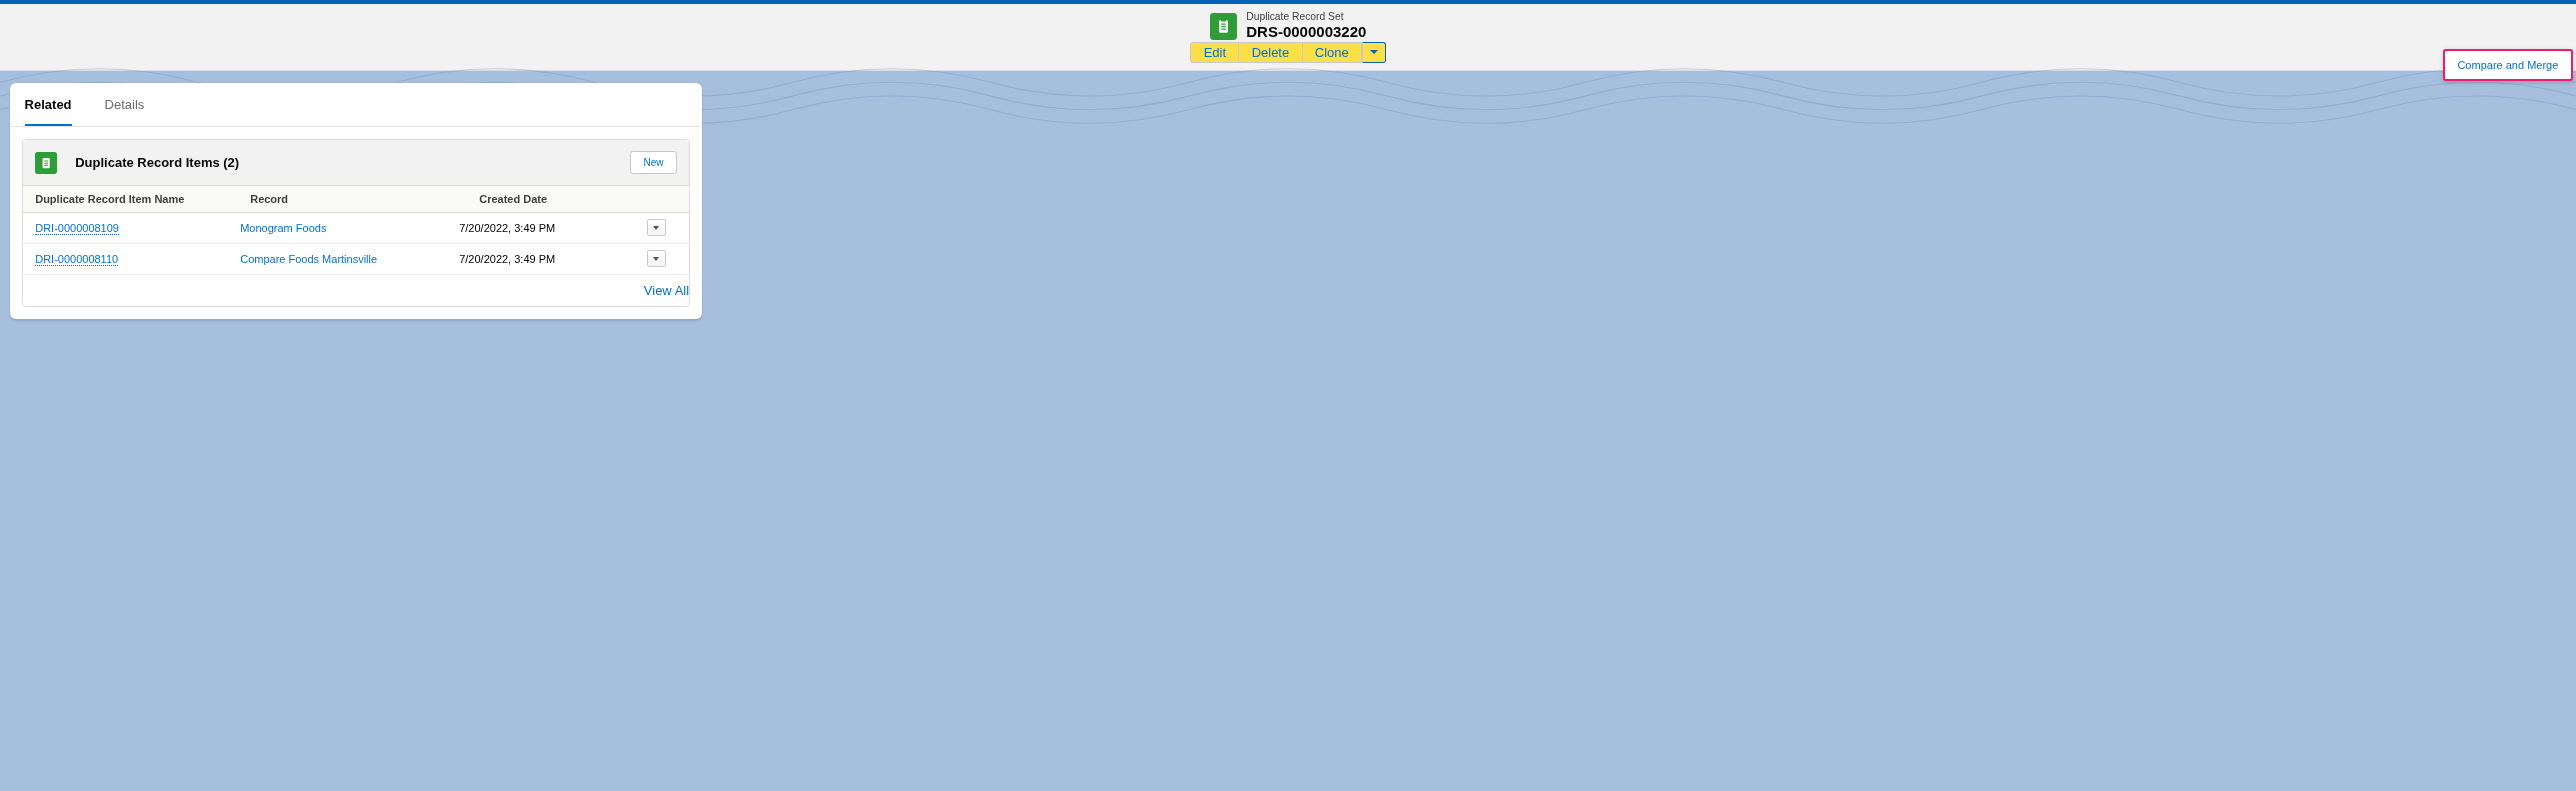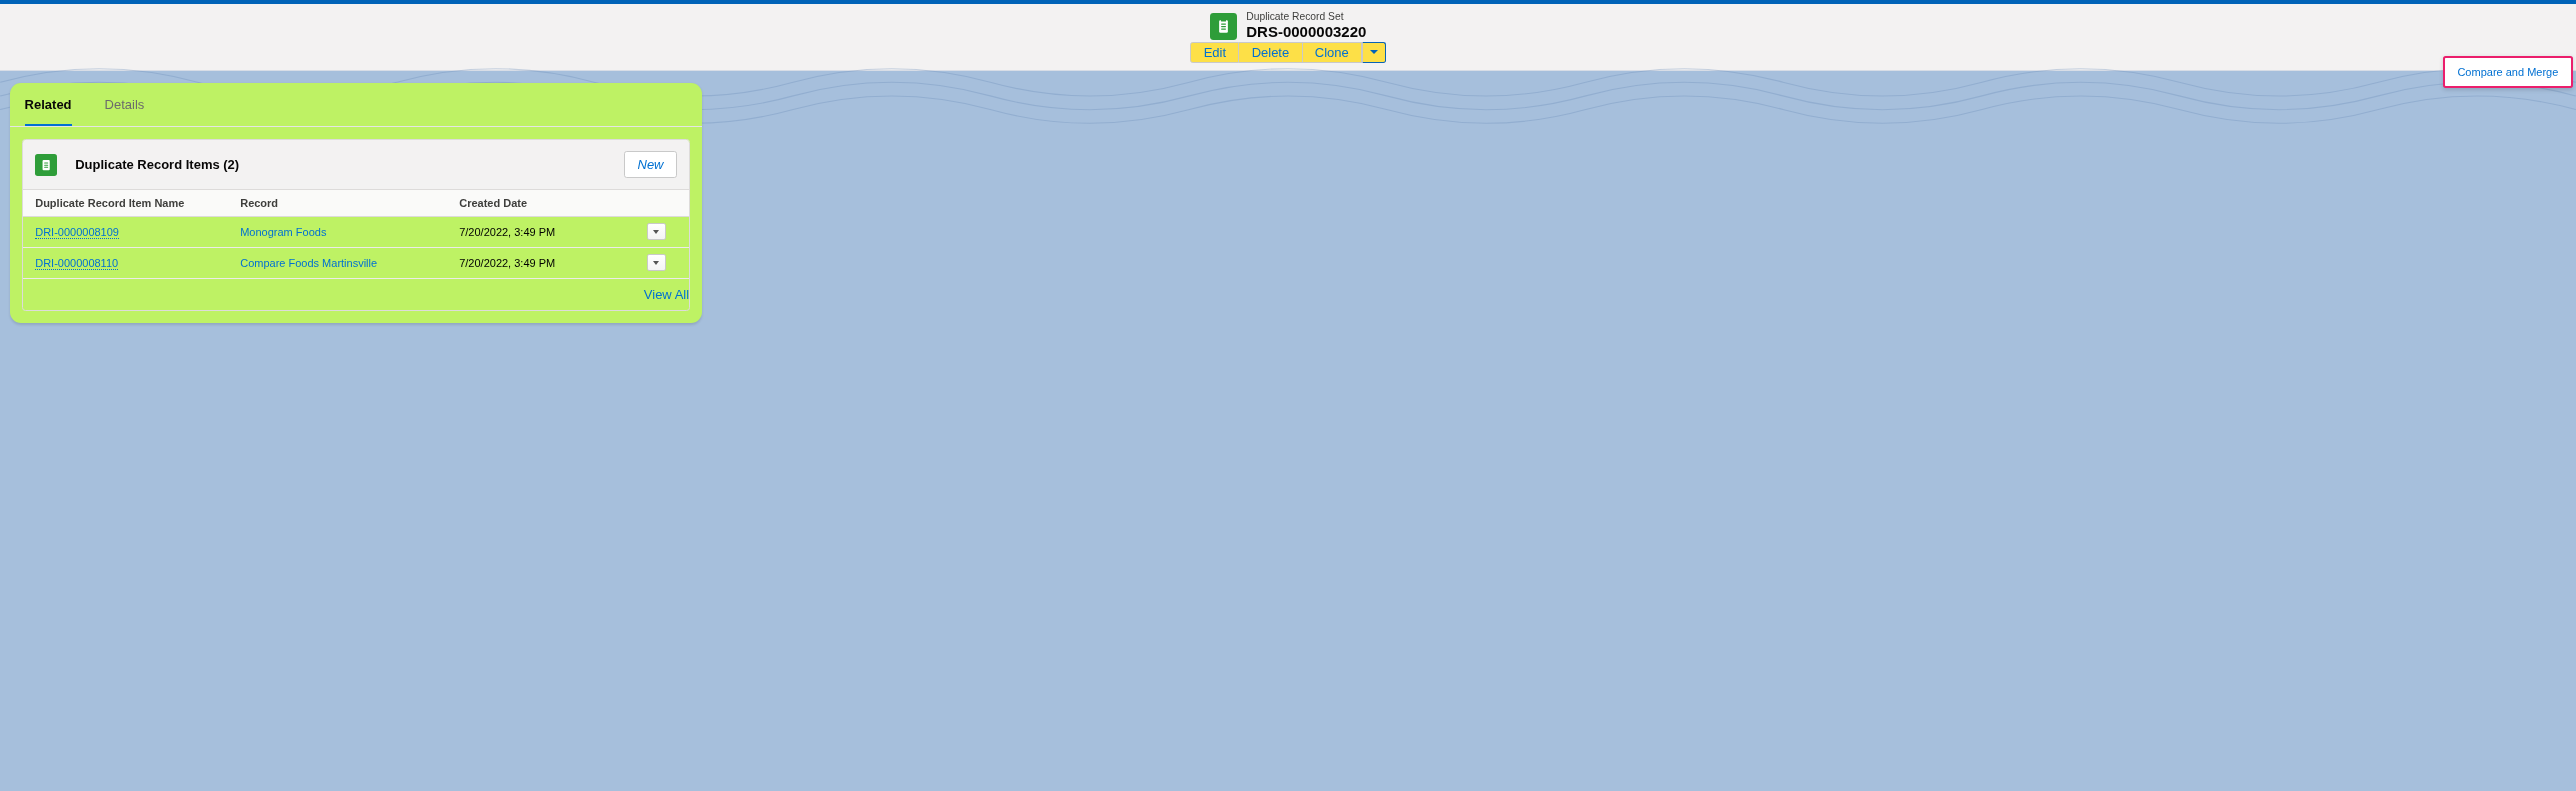--- a/index.html
+++ b/index.html
@@ -75,21 +75,21 @@
   }
   .caret-tri {
     width: 0; height: 0;
     border-left: 4.1px solid transparent;
     border-right: 4.1px solid transparent;
     border-top: 4.8px solid #0063b8;
   }
   .dropdown {
     position: absolute;
     right: 3.4px;
-    top: 52px;
+    top: 45px;
     background: #fff;
     border: 2.1px solid #eb1e6c;
     border-radius: 2.7px;
     padding: 8.2px 12.3px;
     box-shadow: 0 1.4px 4.1px rgba(0,0,0,0.15);
     z-index: 20;
   }
   .dropdown-item {
     color: #0070d2;
     font-size: 11px;
@@ -104,22 +104,22 @@
   }
   .bg-pattern svg { width: 100%; height: 82px; opacity: 0.35; }
 
   .content-wrap {
     position: relative;
     z-index: 5;
     padding: 12.3px 9.6px;
     max-width: 712px;
   }
   .card {
-    background: #bef264;
-    border-radius: 11px;
+    background: #ffffff;
+    border-radius: 6px;
     box-shadow: 0 1.4px 2.7px rgba(0,0,0,0.12);
     overflow: visible;
   }
   .tabs {
     display: flex;
     gap: 33px;
     padding: 0 15px;
     border-bottom: 0.7px solid #e5e5e5;
   }
   .tab {
@@ -164,31 +164,31 @@
   .related-title {
     font-size: 13px;
     font-weight: 700;
     color: #080707;
   }
   .new-btn {
     background: #fff;
     border: 0.7px solid #c9c9c9;
     border-radius: 2.7px;
     color: #0070d2;
-    font-size: 13px;
+    font-size: 10px;
     padding: 4.8px 12.3px;
     cursor: pointer;
-    font-style: italic;
   }
   .rel-table-head {
     display: flex;
     background: #fafaf9;
     border-top: 0.7px solid #dddbda;
     border-bottom: 0.7px solid #dddbda;
     padding: 6.8px 12.3px;
+    gap: 10px;
   }
   .rel-table-head .col {
     font-size: 11px;
     font-weight: 700;
     color: #3e3e3c;
   }
   .col.c-name { width: 205px; }
   .col.c-record { width: 212px; }
   .col.c-date { flex: 1; margin-left: 7px; }
   .col.c-act { width: 30px; text-align: right; }

